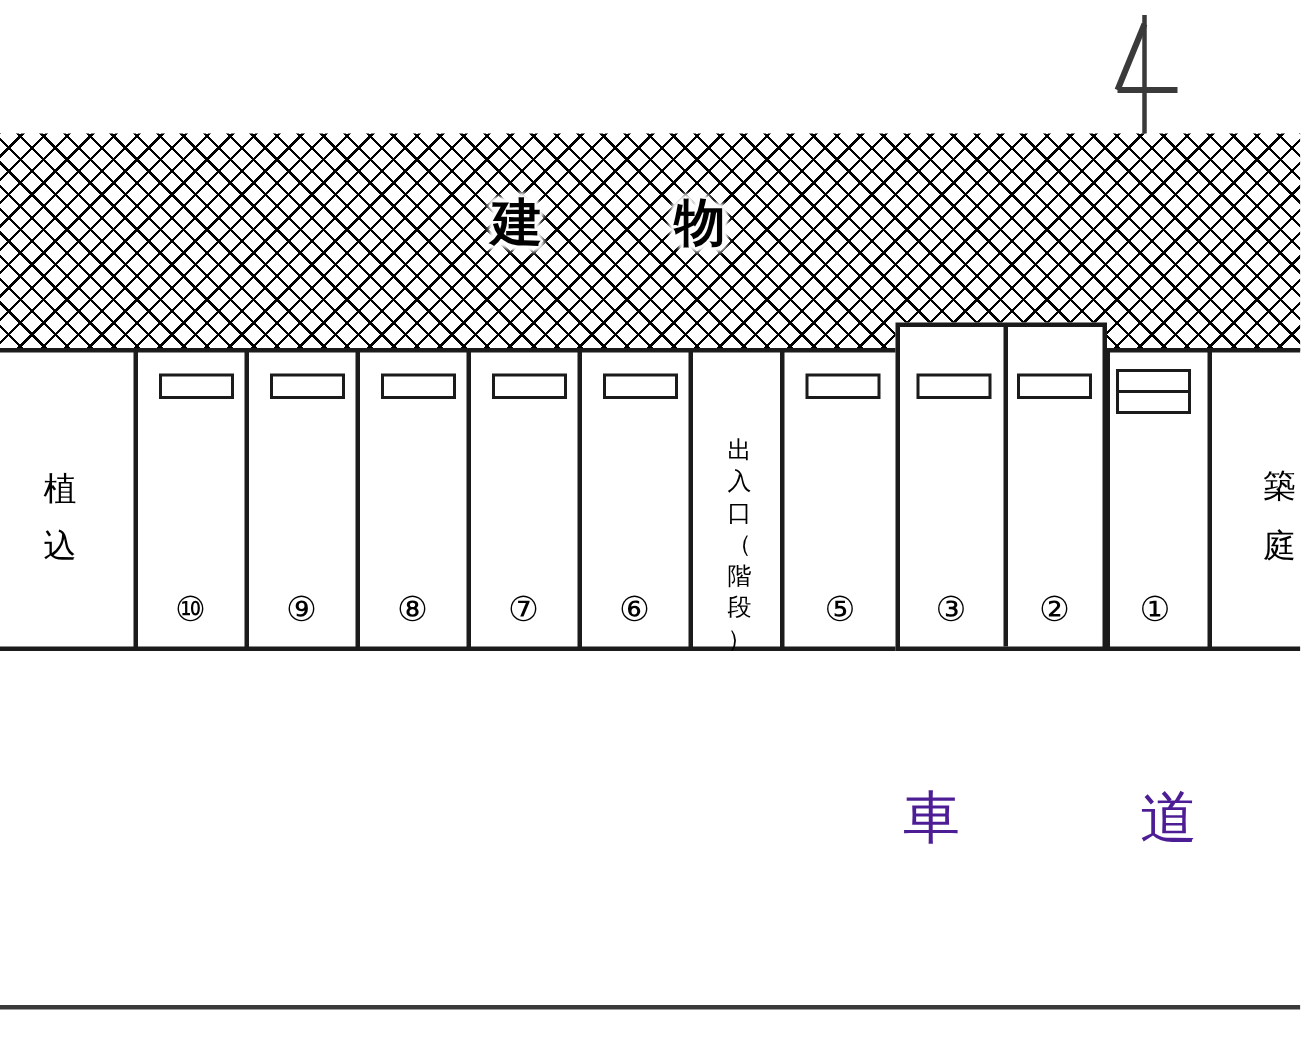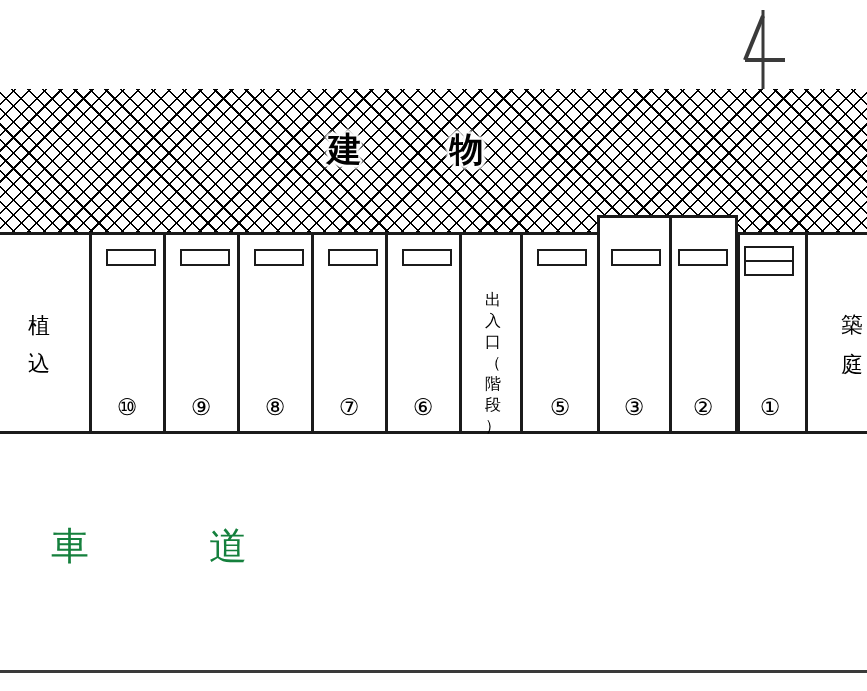--- a/index.html
+++ b/index.html
@@ -189,25 +189,25 @@
     color: #000;
   }
   #entrance-label span { display: block; }
 
   
   #roadway-label {
     position: absolute;
     left: 0;
     top: 527px;
     width: 867px;
-    text-align: left;
+    text-align: right;
     font-family: "Liberation Serif", "DejaVu Serif", serif;
     font-size: 38px;
     line-height: 1;
-    color: #15803d;
+    color: #4c1d95;
     white-space: nowrap;
   }
   #roadway-inner { display: inline-block; transform: translateX(-9px); }
   #roadway-label .rchar { margin: 0 60px; }
 
   
   #bottom-rule {
     position: absolute;
     left: 0;
     top: 670px;

